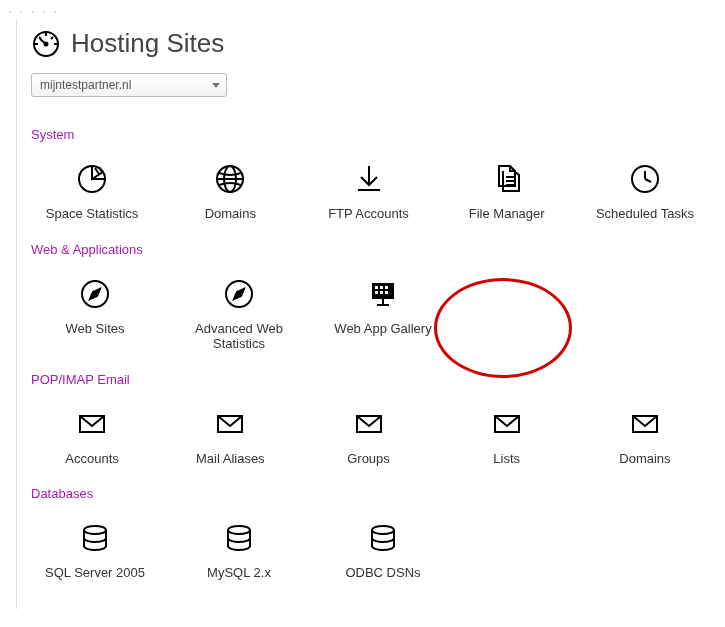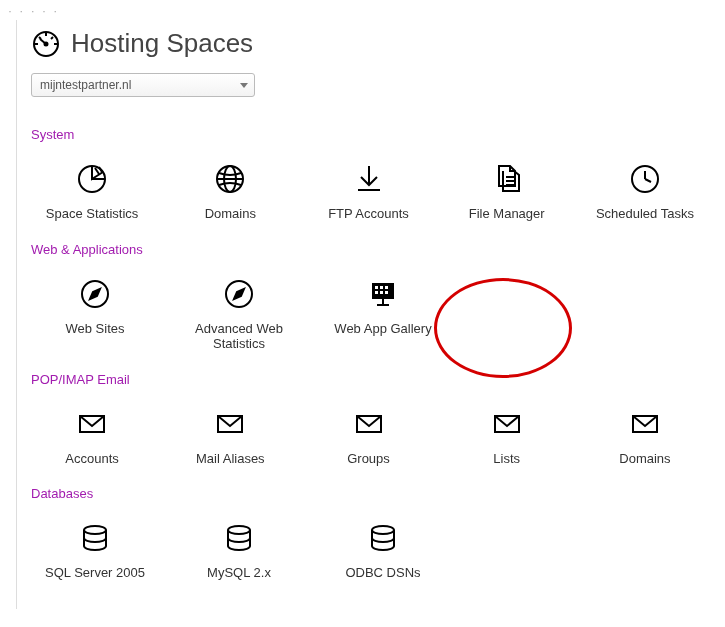--- a/index.html
+++ b/index.html
@@ -29,21 +29,21 @@
     gap: 10px;
     margin-bottom: 14px;
   }
   .page-title {
     font-size: 26px;
     font-weight: 300;
     color: #444;
   }
   .gauge-icon svg { display:block; }
   .space-select {
-    width: 224px;
+    width: 196px;
     height: 24px;
     border: 1px solid #bbb;
     border-radius: 3px;
     background: linear-gradient(#fff,#f3f3f3);
     display: flex;
     align-items: center;
     justify-content: space-between;
     padding: 0 6px 0 8px;
     font-size: 12px;
     color: #555;
@@ -111,21 +111,21 @@
         <circle cx="15" cy="15" r="12"></circle>
         <line x1="15" y1="15" x2="9" y2="10"></line>
         <circle cx="15" cy="15" r="1.5" fill="#000"></circle>
         <line x1="15" y1="4" x2="15" y2="7"></line>
         <line x1="26" y1="15" x2="23" y2="15"></line>
         <line x1="4" y1="15" x2="7" y2="15"></line>
         <line x1="22" y1="8" x2="20" y2="10"></line>
         <line x1="8" y1="8" x2="10" y2="10"></line>
       </svg>
     </span>
-    <h1 class="page-title">Hosting Spaces</h1>
+    <h1 class="page-title">Hosting Sites</h1>
   </div>
 
   <div class="space-select">
     <span>mijntestpartner.nl</span>
     <span class="caret"></span>
   </div>
 
   
   <a class="section-label">System</a>
   <div class="row">

